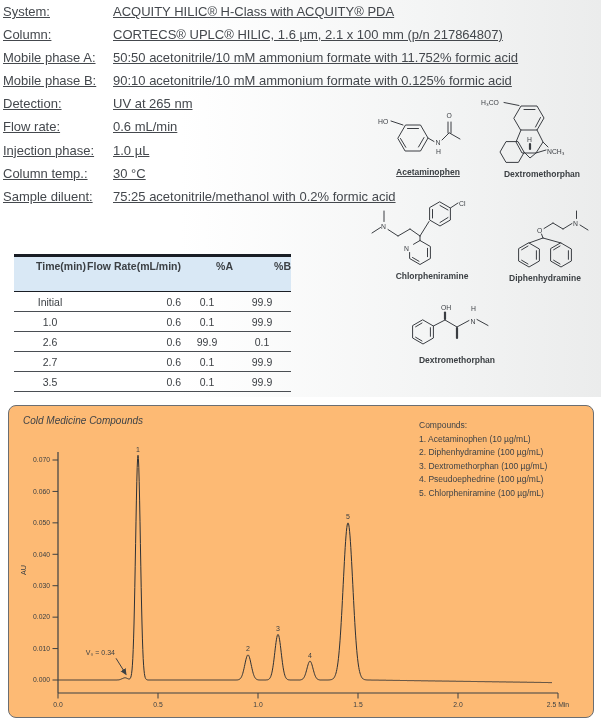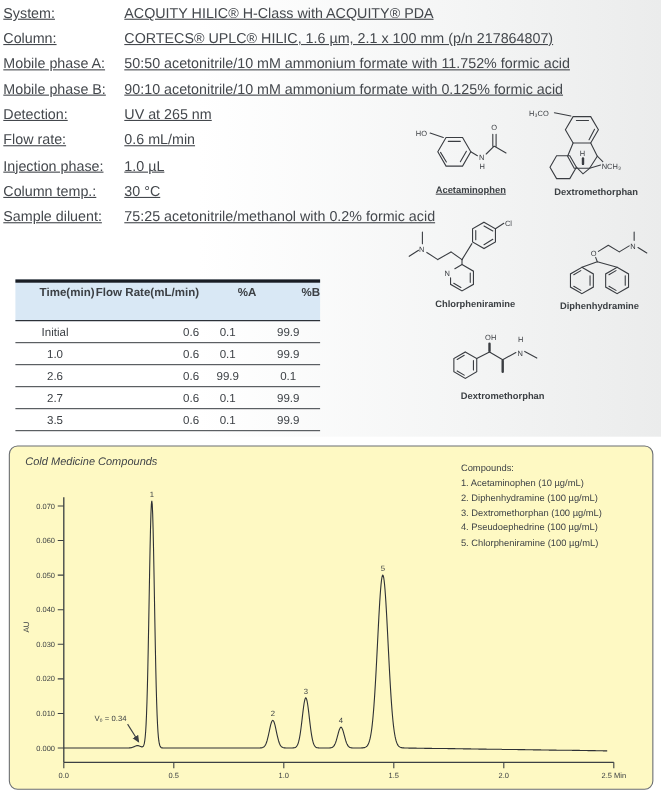--- a/index.html
+++ b/index.html
@@ -22,21 +22,21 @@
   .c0{width:72px;} .c1{width:95px;text-align:right;} .c2{width:52px;} .c3{width:58px;}
   
   figure{position:absolute;margin:0;text-align:center;}
   figure svg{display:block;margin:0 auto;}
   figcaption{font-size:8.5px;font-weight:bold;color:#3c4044;margin-top:3px;}
   .struct path,.struct line{stroke:#3a3d42;stroke-width:1;fill:none;stroke-linecap:round;}
   .struct .wedge{stroke-width:2.2;}
   .struct text{font-family:"Liberation Sans",sans-serif;font-size:6.8px;fill:#3a3d42;}
   
   .chart-box{position:absolute;left:8px;top:405px;width:584px;height:311px;
-             border:1.5px solid #6b6e72;border-radius:8px;background:#fef9c3;}
+             border:1.5px solid #6b6e72;border-radius:8px;background:#fdba74;}
   .chart-title{position:absolute;left:14px;top:9px;font-style:italic;font-size:10px;color:#3f4347;}
   .compounds{position:absolute;left:410px;top:13px;font-size:8.5px;line-height:13.6px;color:#3f4347;}
   #chrom{position:absolute;left:0;top:0;width:100%;height:100%;}
   #chrom text{font-family:"Liberation Sans",sans-serif;}
 </style>
 </head>
 <body>
 
 <div class="page">
   <div class="top">

